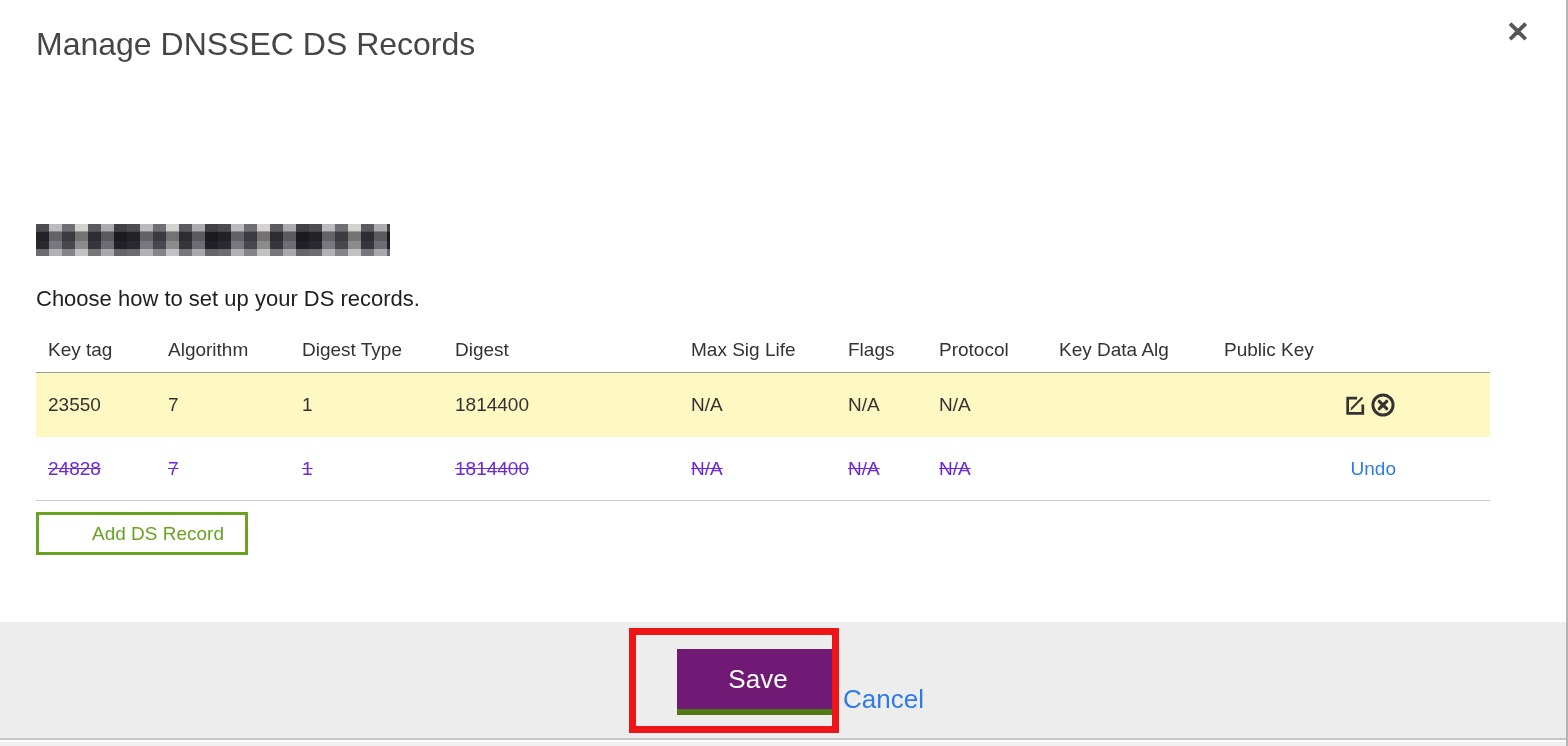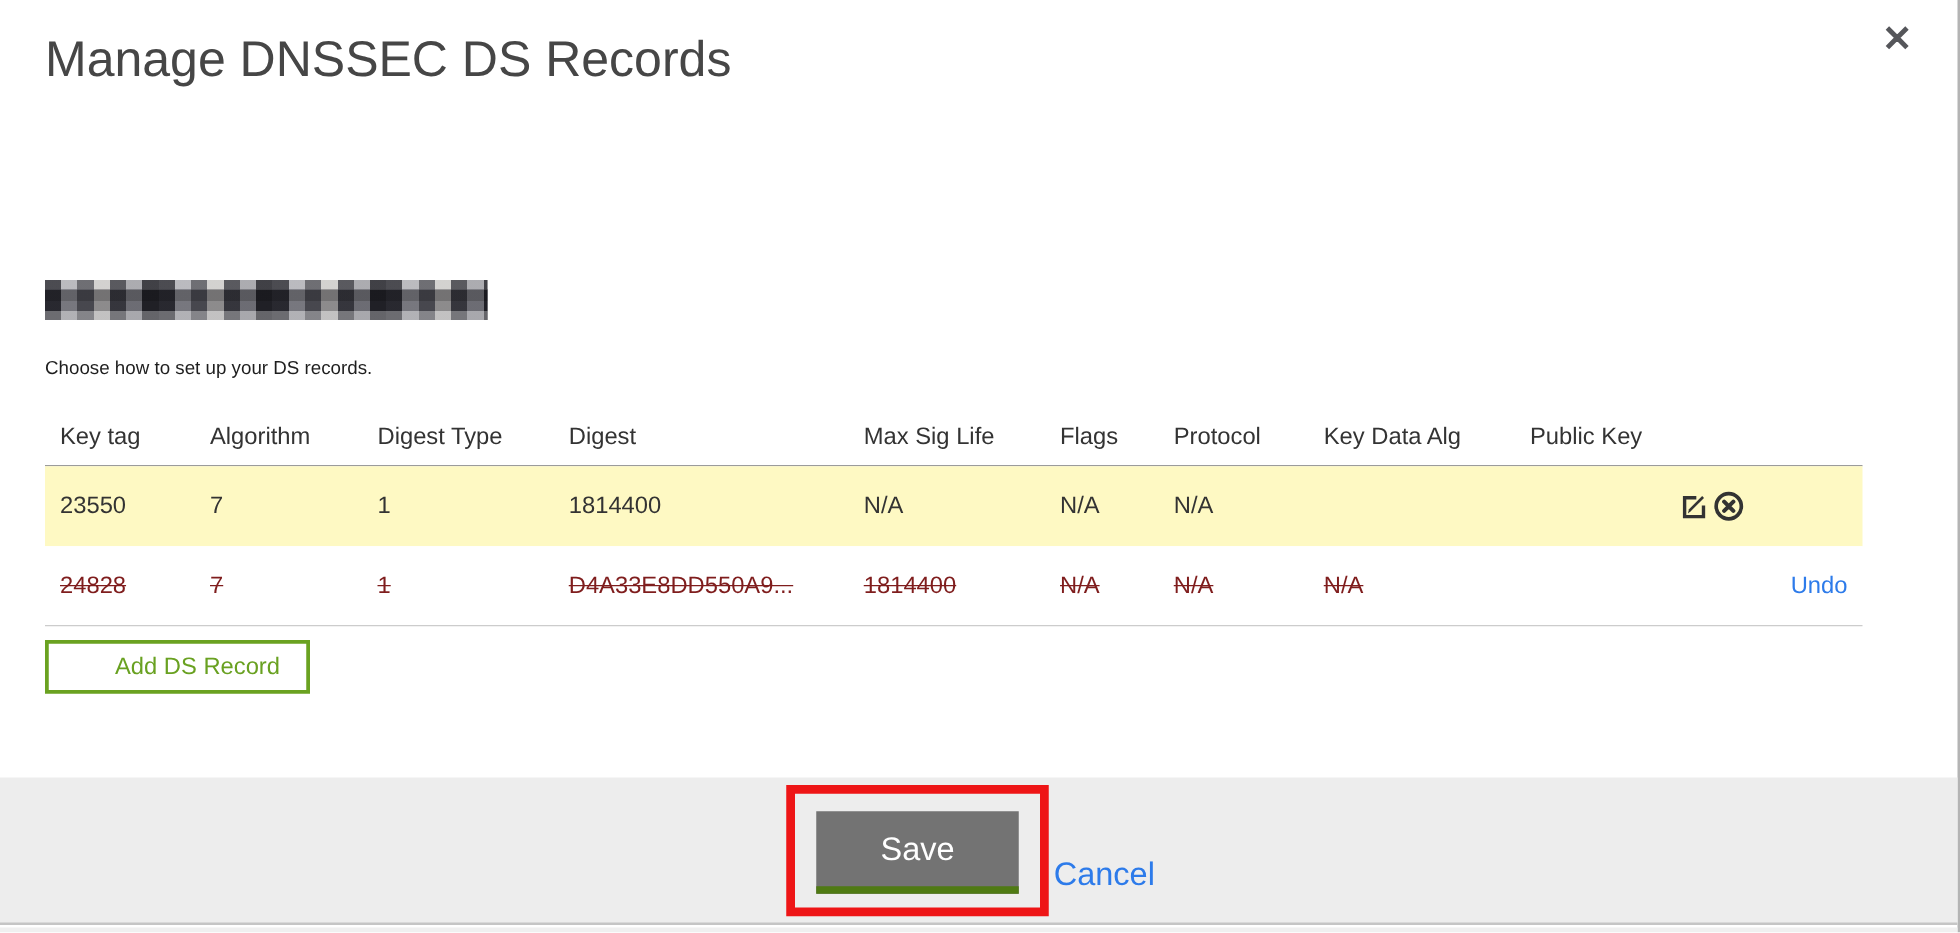--- a/index.html
+++ b/index.html
@@ -7,59 +7,59 @@
   body { font-family:"Liberation Sans", sans-serif; color:#333; }
 
   .screen{
     position:relative; width:1568px; height:746px; background:#fff;
     border-right:2px solid #b4b4b4;
   }
 
   
   .page-title{
     position:absolute; left:36px; top:26px;
-    font-size:40px; font-weight:400; color:#464646; letter-spacing:0;
+    font-size:32px; font-weight:400; color:#464646; letter-spacing:0;
   }
   .close-btn{
     position:absolute; right:36px; top:18px;
     font-size:29px; font-weight:700; color:#55565a; line-height:1;
     cursor:pointer; background:none; border:none;
     font-family:"Liberation Sans", sans-serif;
   }
 
   
   .redacted-domain{
     position:absolute; left:36px; top:224px; width:354px; height:32px;
     background:
       repeating-linear-gradient(0deg, rgba(255,255,255,0.30) 0 7px, rgba(0,0,0,0) 7px 15px, rgba(0,0,0,0.18) 15px 24px, rgba(255,255,255,0.12) 24px 32px),
       repeating-linear-gradient(90deg, rgba(35,35,42,0.92) 0 13px, rgba(130,130,138,0.55) 13px 26px, rgba(65,65,72,0.85) 26px 39px, rgba(175,172,168,0.50) 39px 52px, rgba(48,48,55,0.90) 52px 65px, rgba(110,110,118,0.60) 65px 78px, rgba(28,28,34,0.95) 78px 91px),
       linear-gradient(180deg, #ececec 0 7px, #6a6a70 7px 25px, #a2a2a6 25px 32px);
   }
 
   .subtitle{
     position:absolute; left:36px; top:286px;
-    font-size:15px; color:#1e1e1e;
+    font-size:22px; color:#1e1e1e;
   }
 
   
   .ds-table{
     position:absolute; left:36px; top:328px; width:1454px;
     font-size:19px;
   }
   .t-row{
     display:grid;
     grid-template-columns:120px 134px 153px 236px 157px 91px 120px 165px 196px 1fr;
     align-items:center;
   }
   .t-row > div{ padding-left:12px; white-space:nowrap; overflow:hidden; }
   .t-head{ height:45px; border-bottom:1px solid #9b9b9b; color:#333; }
   .t-data{ height:64px; }
   .row-active{ background:#fef9c3; }
   .row-deleted{ background:#fff; border-bottom:1px solid #cccccc; }
-  .row-deleted .cell{ text-decoration:line-through; color:#7f1d1d; }
+  .row-deleted .cell{ text-decoration:line-through; color:#6d28d9; }
   .actions-cell{
     display:flex; justify-content:flex-end; align-items:center;
     gap:2px; padding-right:12px;
   }
   .icon-btn{ background:none; border:none; cursor:pointer; width:26px; height:26px;
     display:inline-flex; align-items:center; justify-content:center; padding:0; }
   .undo-link, .cancel-link{
     color:#2d7bea; text-decoration:none; cursor:pointer;
   }
   .undo-link{ font-size:19px; }
@@ -73,22 +73,22 @@
 
   
   .footer{
     position:absolute; left:0; top:622px; width:100%; height:118px;
     background:#ededed; border-bottom:2px solid #c5c5c5;
   }
   .footer-understrip{
     position:absolute; left:0; top:742px; width:100%; height:4px; background:#f0f0f0;
   }
   .save-btn{
-    position:absolute; left:653px; top:649px; width:162px; height:66px;
-    background:#737373; border:none; border-bottom:6px solid #4f7a13;
+    position:absolute; left:677px; top:649px; width:162px; height:66px;
+    background:#701a75; border:none; border-bottom:6px solid #4f7a13;
     color:#fff; font-size:26px; font-family:"Liberation Sans", sans-serif;
     cursor:pointer;
   }
   .annotation-box{
     position:absolute; left:629px; top:628px; width:210px; height:105px;
     border:7px solid #ee1516; pointer-events:none;
   }
   .cancel-link{
     position:absolute; left:843px; top:684px; font-size:26px;
   }
@@ -143,21 +143,20 @@
             <path d="M8.6 8.6l6.8 6.8M15.4 8.6l-6.8 6.8" stroke="#333" stroke-width="3" stroke-linecap="round"></path>
           </svg>
         </button>
       </div>
     </div>
 
     <div class="t-row t-data row-deleted">
       <div class="cell">24828</div>
       <div class="cell">7</div>
       <div class="cell">1</div>
-      <div class="cell">D4A33E8DD550A9...</div>
       <div class="cell">1814400</div>
       <div class="cell">N/A</div>
       <div class="cell">N/A</div>
       <div class="cell">N/A</div>
       <div class="cell"></div>
       <div class="actions-cell">
         <a class="undo-link">Undo</a>
       </div>
     </div>
 

